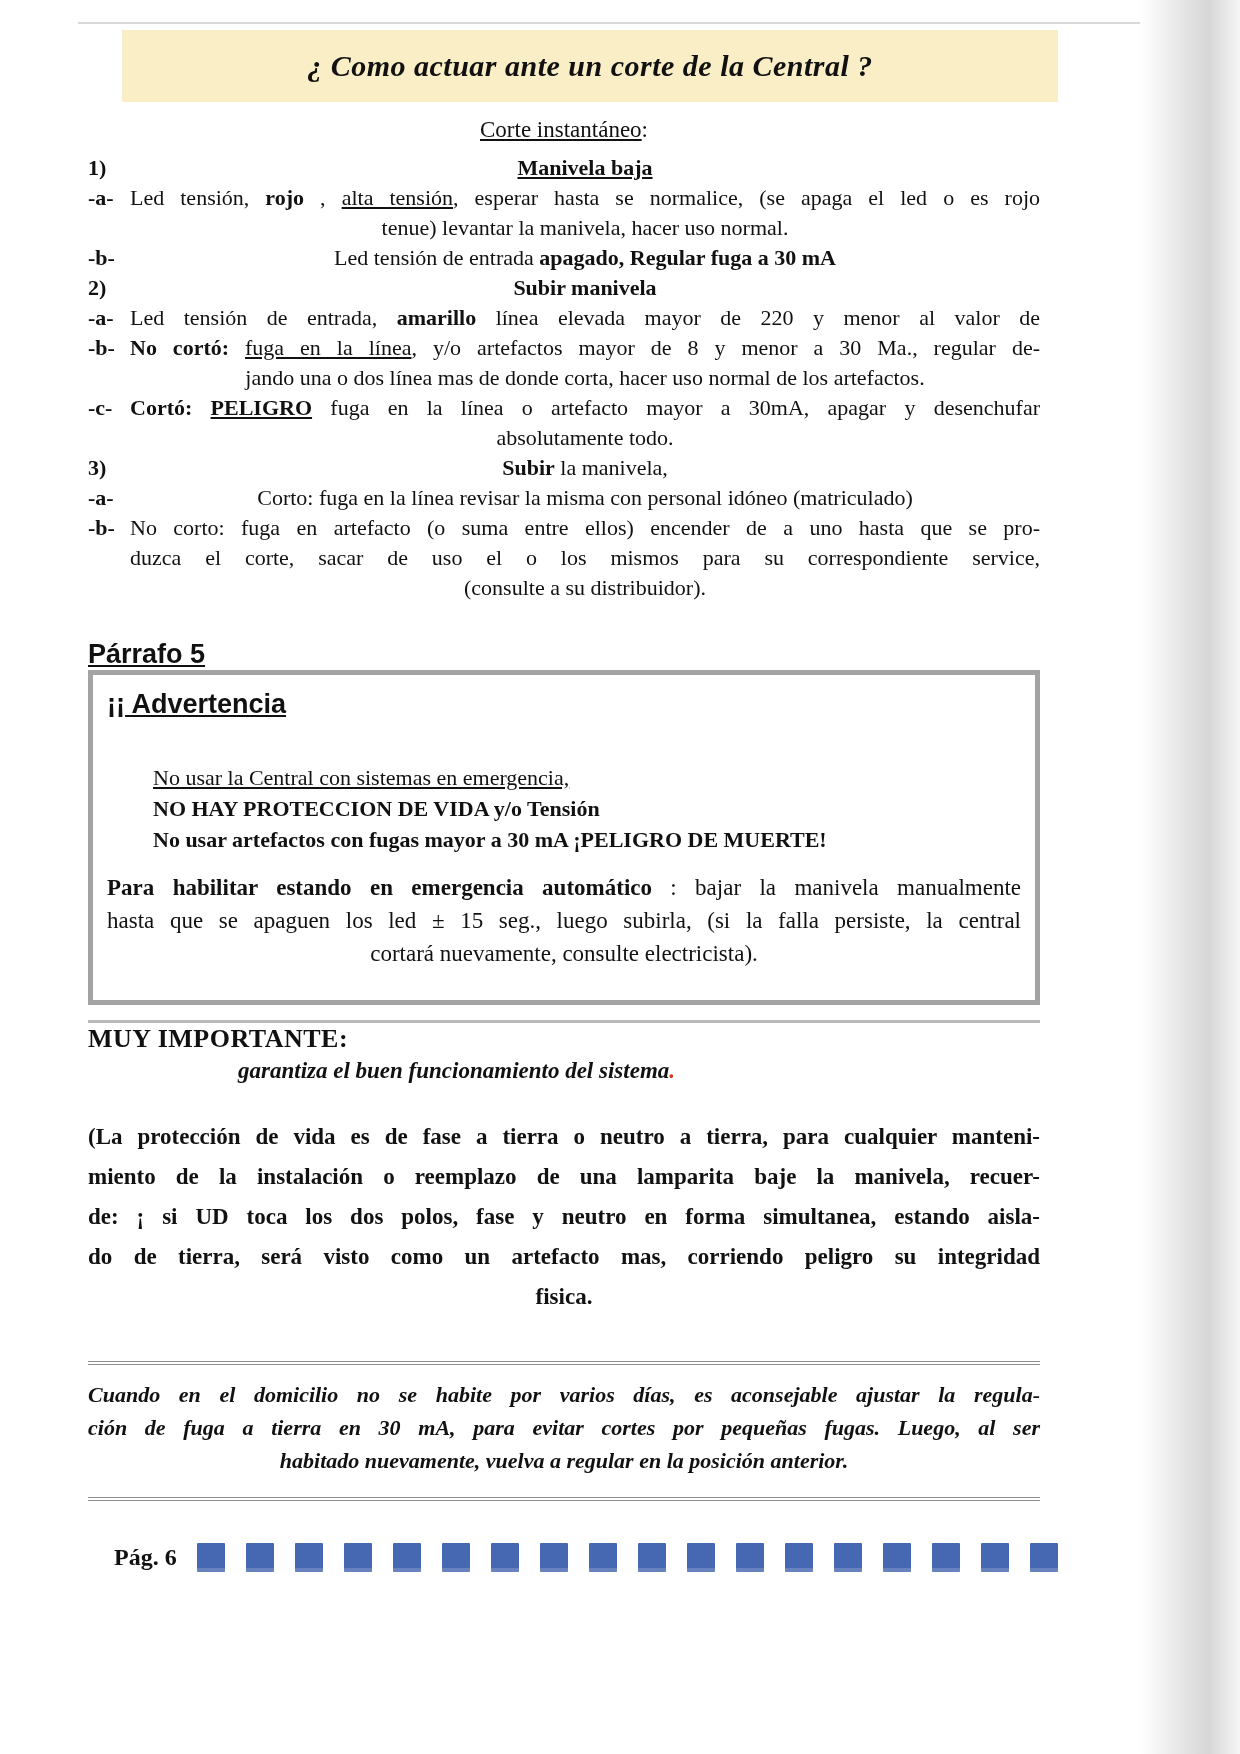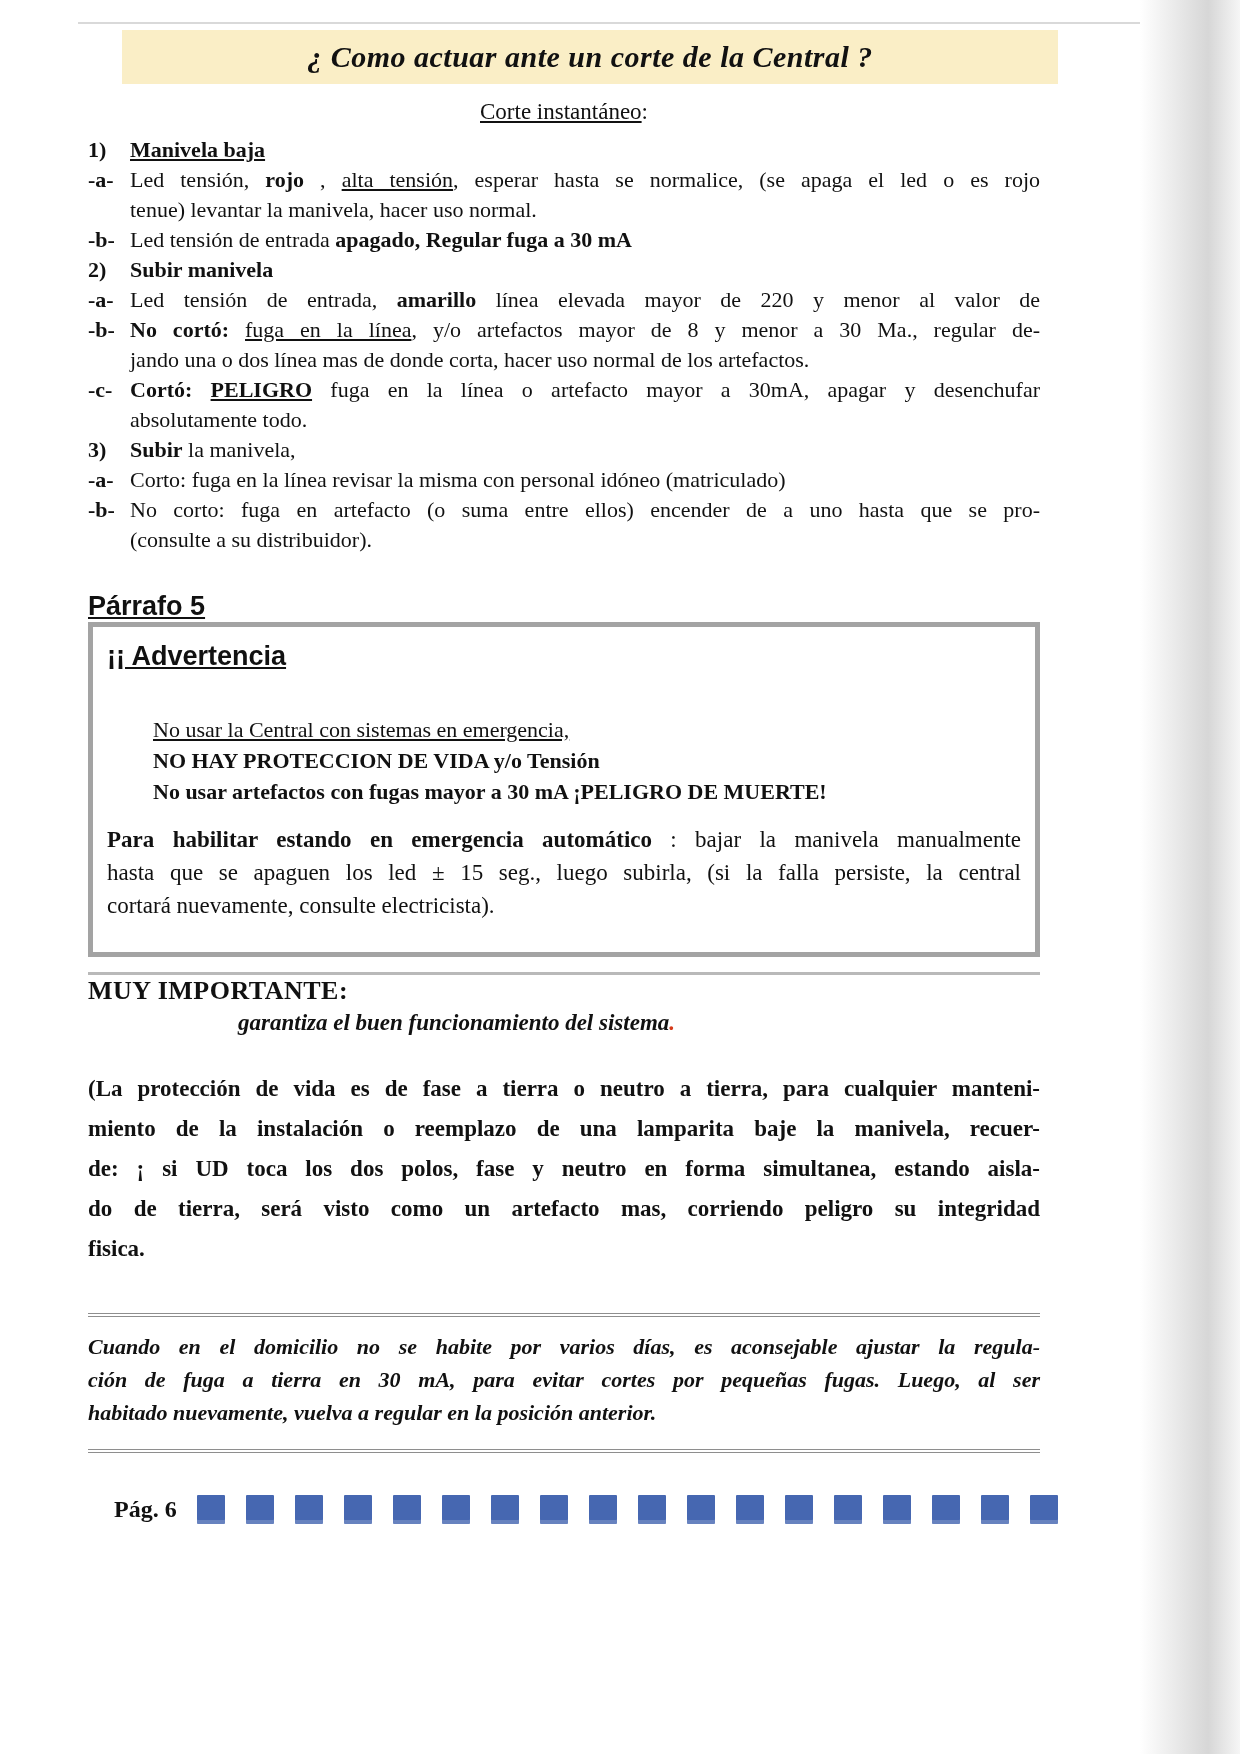--- a/index.html
+++ b/index.html
@@ -15,21 +15,21 @@
     position:absolute;top:22px;left:78px;right:100px;height:2px;
     background:#d9d9d9;
   }
   .scan-shadow{
     position:absolute;top:0;right:0;width:100px;height:100%;
     background:linear-gradient(to right, rgba(255,255,255,0) 0%, rgba(165,165,165,0.45) 68%, rgba(225,225,225,0.30) 100%);
     pointer-events:none;
   }
   .banner{
     margin:30px 182px 0 122px;
-    height:54px;
+    height:72px;
     background:var(--banner-bg,#faeec6);
     display:flex;align-items:center;justify-content:center;
   }
   .banner-text{
     font-style:italic;font-weight:bold;font-size:30px;
     letter-spacing:0.5px;
   }
   .content{
     margin:0 200px 0 88px; 
   }
@@ -39,21 +39,21 @@
   }
   .u{text-decoration:underline;}
   .b{font-weight:bold;}
   .bi{font-weight:bold;font-style:italic;}
   .red{color:var(--red,#d63a1a);}
 
   .list{margin-top:10px;font-size:22px;line-height:30px;}
   .item{display:flex;}
   .item .m{flex:0 0 42px;font-weight:bold;}
   .item .txt{flex:1;}
-  .line{text-align:left;}
+  .line{text-align:center;}
   .line.j{text-align:justify;text-align-last:justify;}
 
   .parrafo{
     margin:36px 0 0 0;
     font-family:"Liberation Sans", sans-serif;
     font-size:27px;font-weight:bold;
     text-decoration:underline;
   }
   .warnbox{
     border:5px solid #a3a3a3;
@@ -180,20 +180,21 @@
         <div class="item">
           <span class="m">-a-</span>
           <div class="txt">
             <div class="line"><span>Corto: fuga en la línea revisar la misma con personal idóneo (matriculado)</span></div>
           </div>
         </div>
         <div class="item">
           <span class="m">-b-</span>
           <div class="txt">
             <div class="line j"><span>No corto: fuga en artefacto (o suma entre ellos) encender de a uno hasta que se pro-</span></div>
+            <div class="line j"><span>duzca el corte, sacar de uso el o los mismos para su correspondiente service,</span></div>
             <div class="line"><span>(consulte a su distribuidor).</span></div>
           </div>
         </div>
       </div>
 
     <div class="parrafo">Párrafo 5</div>
 
     <div class="warnbox">
       <div class="warn-title">¡¡ Advertencia</div>
       <div class="warn-lines">

